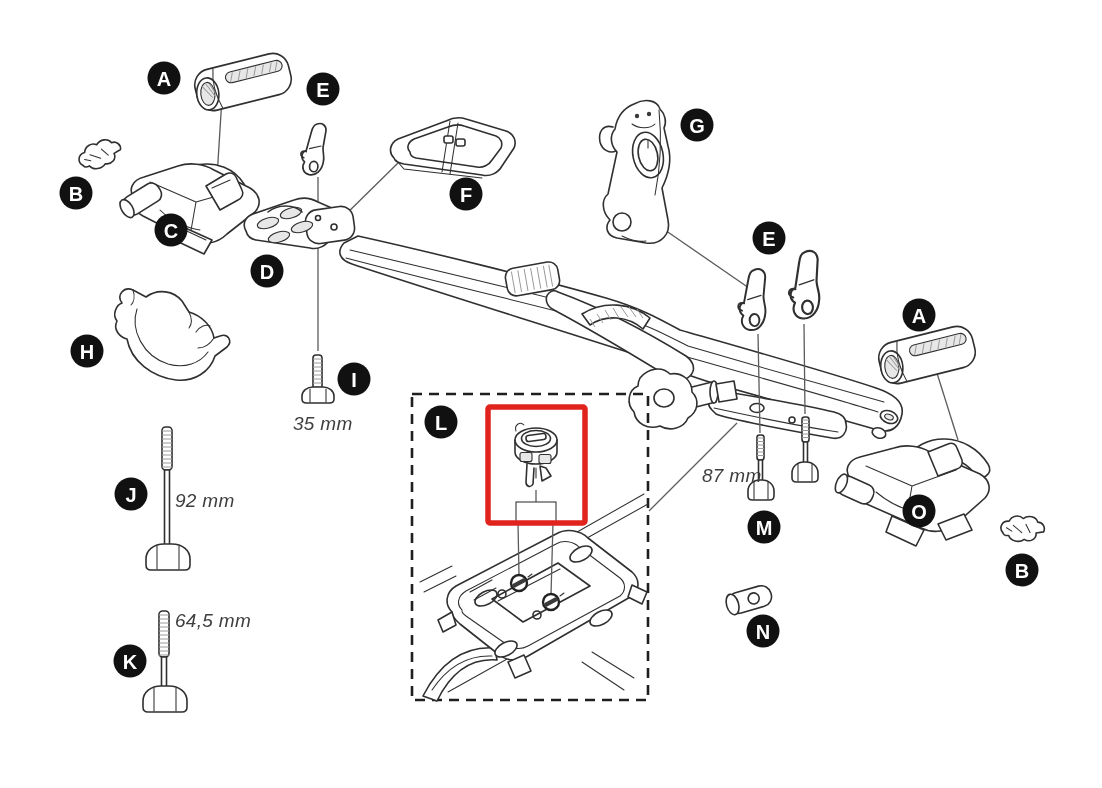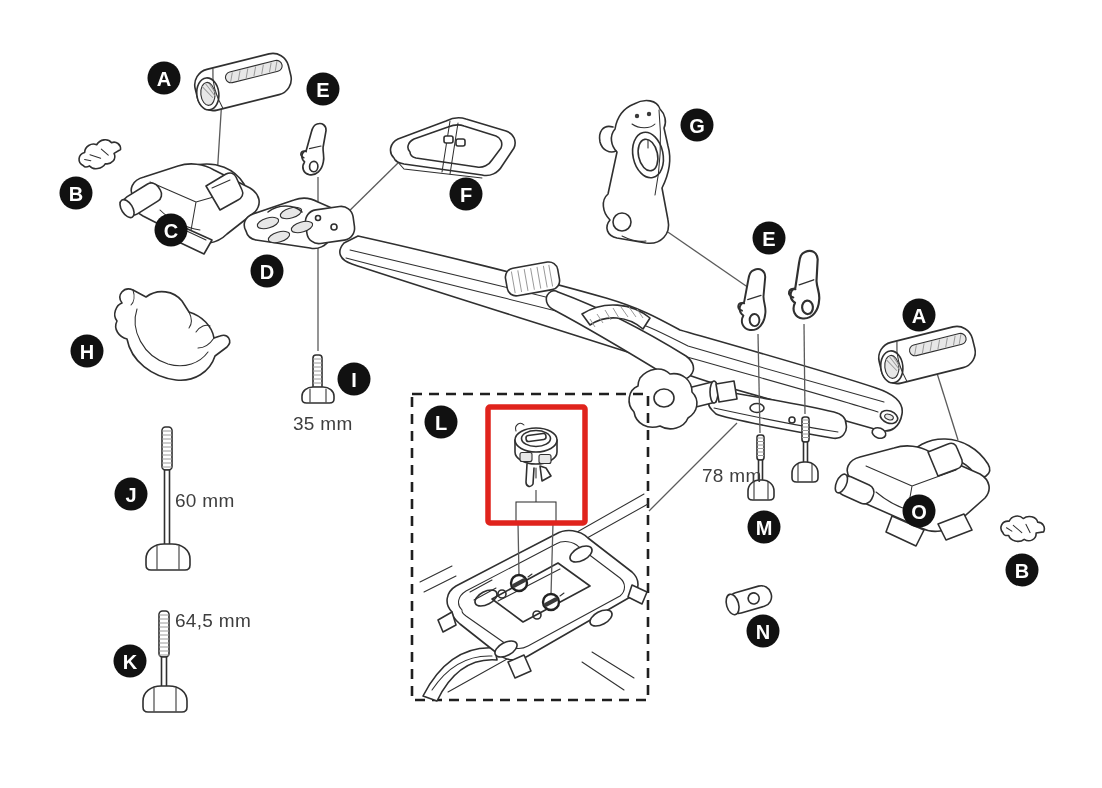--- a/index.html
+++ b/index.html
@@ -13,21 +13,21 @@
   .shade{fill:#e7e7e7;stroke:var(--line,#303030);stroke-width:1.1;}
   .lead{fill:none;stroke:var(--lead,#5b5b5b);stroke-width:1.3;}
   .dashbox{fill:none;stroke:#1f1f1f;stroke-width:2.6;stroke-dasharray:10 7;}
   .red{fill:none;stroke:var(--highlight_red,#e0231c);stroke-width:5.5;}
   .dark{fill:#3a3a3a;stroke:none;}
   .plabel{position:absolute;width:33px;height:33px;border-radius:50%;
           background:var(--label_bg,#111);color:var(--label_fg,#fff);
           display:flex;align-items:center;justify-content:center;
           font-size:20px;font-weight:bold;transform:translate(-50%,-50%);line-height:1;}
   .measure{position:absolute;color:var(--measure_fg,#3e3e3e);font-size:19px;
-           transform:translate(0,-50%);letter-spacing:.3px;white-space:nowrap;}
+           transform:translate(0,-50%);letter-spacing:.3px;white-space:nowrap;font-style:italic;}
 </style>
 </head>
 <body>
 
 <div class="stage">
 
 <svg width="1102" height="788" viewBox="0 0 1102 788">
   <defs>
     <g id="sleeve">
       <rect x="-48" y="-21" width="96" height="42" rx="16" class="ln"></rect>
@@ -291,17 +291,17 @@
   <div class="plabel" style="left:354px;top:379px">I</div>
   <div class="plabel" style="left:441px;top:422px">L</div>
   <div class="plabel" style="left:131px;top:494px">J</div>
   <div class="plabel" style="left:764px;top:527px">M</div>
   <div class="plabel" style="left:919px;top:511px">O</div>
   <div class="plabel" style="left:1022px;top:570px">B</div>
   <div class="plabel" style="left:763px;top:631px">N</div>
   <div class="plabel" style="left:130px;top:661px">K</div>
 
   <div class="measure" style="left:293px;top:424px">35 mm</div>
-  <div class="measure" style="left:175px;top:501px">60 mm</div>
+  <div class="measure" style="left:175px;top:501px">92 mm</div>
   <div class="measure" style="left:175px;top:621px">64,5 mm</div>
-  <div class="measure" style="left:702px;top:476px">78 mm</div>
+  <div class="measure" style="left:702px;top:476px">87 mm</div>
 
 </div>
 
 </body></html>

